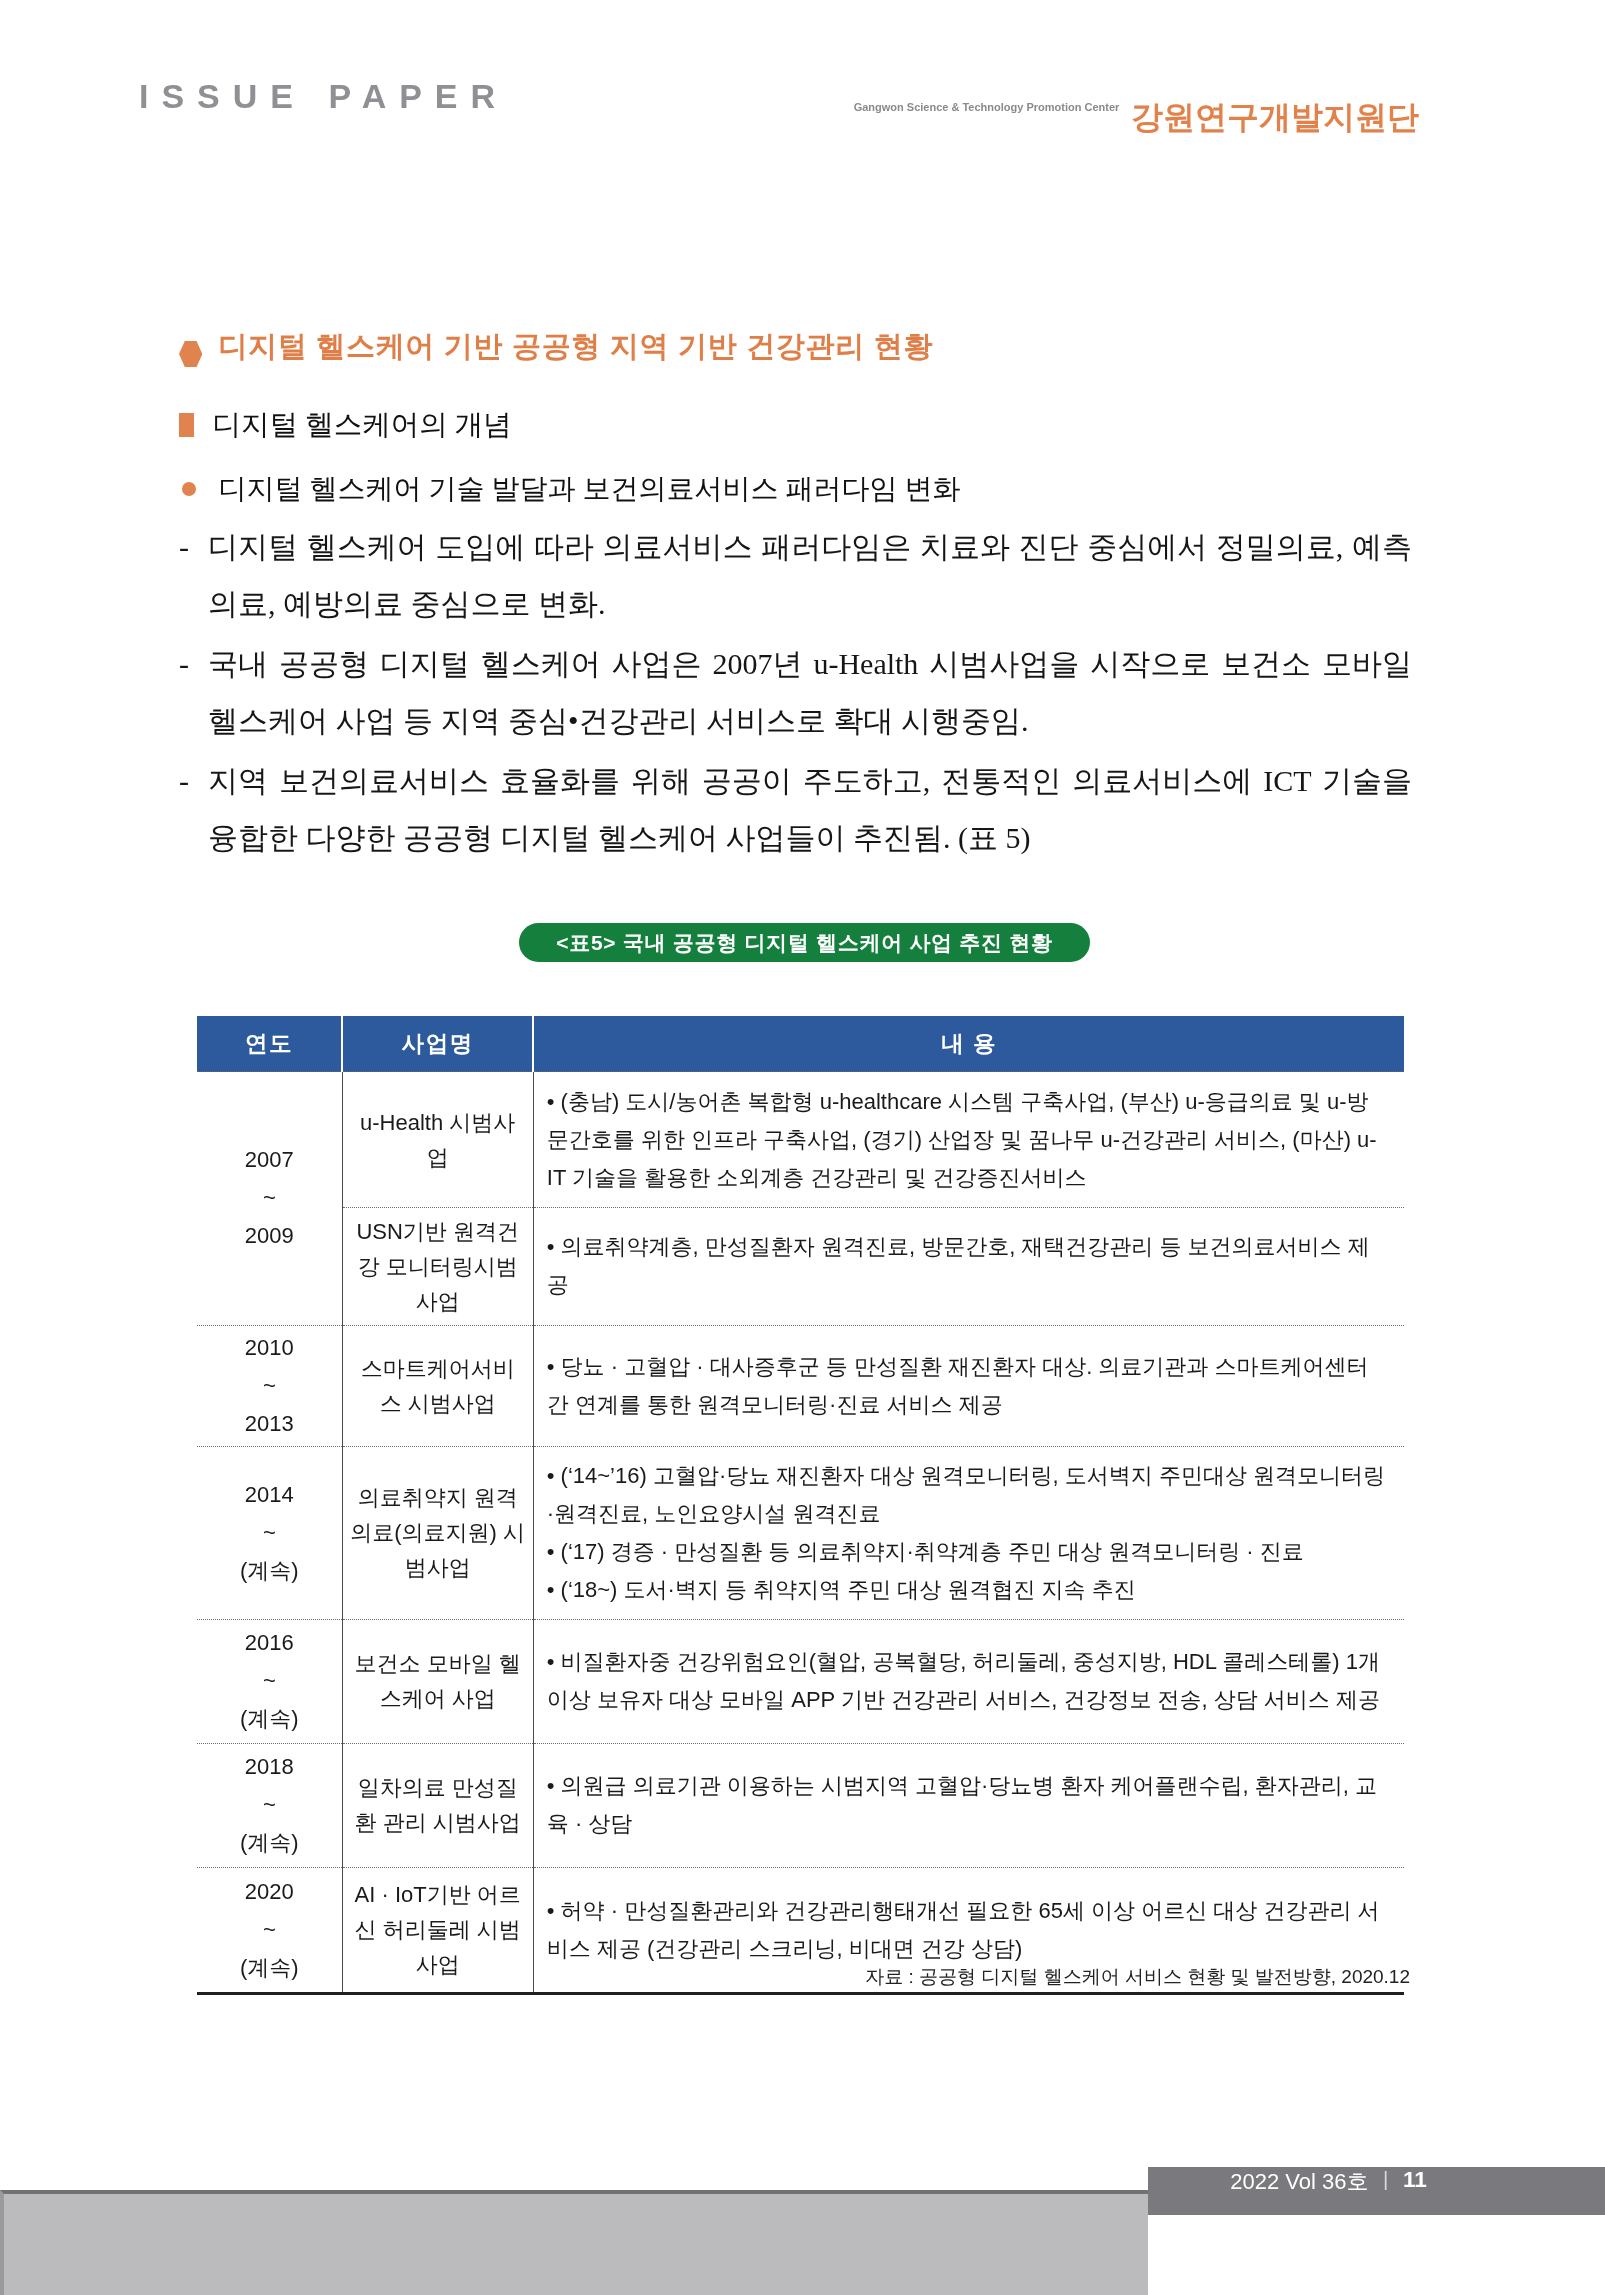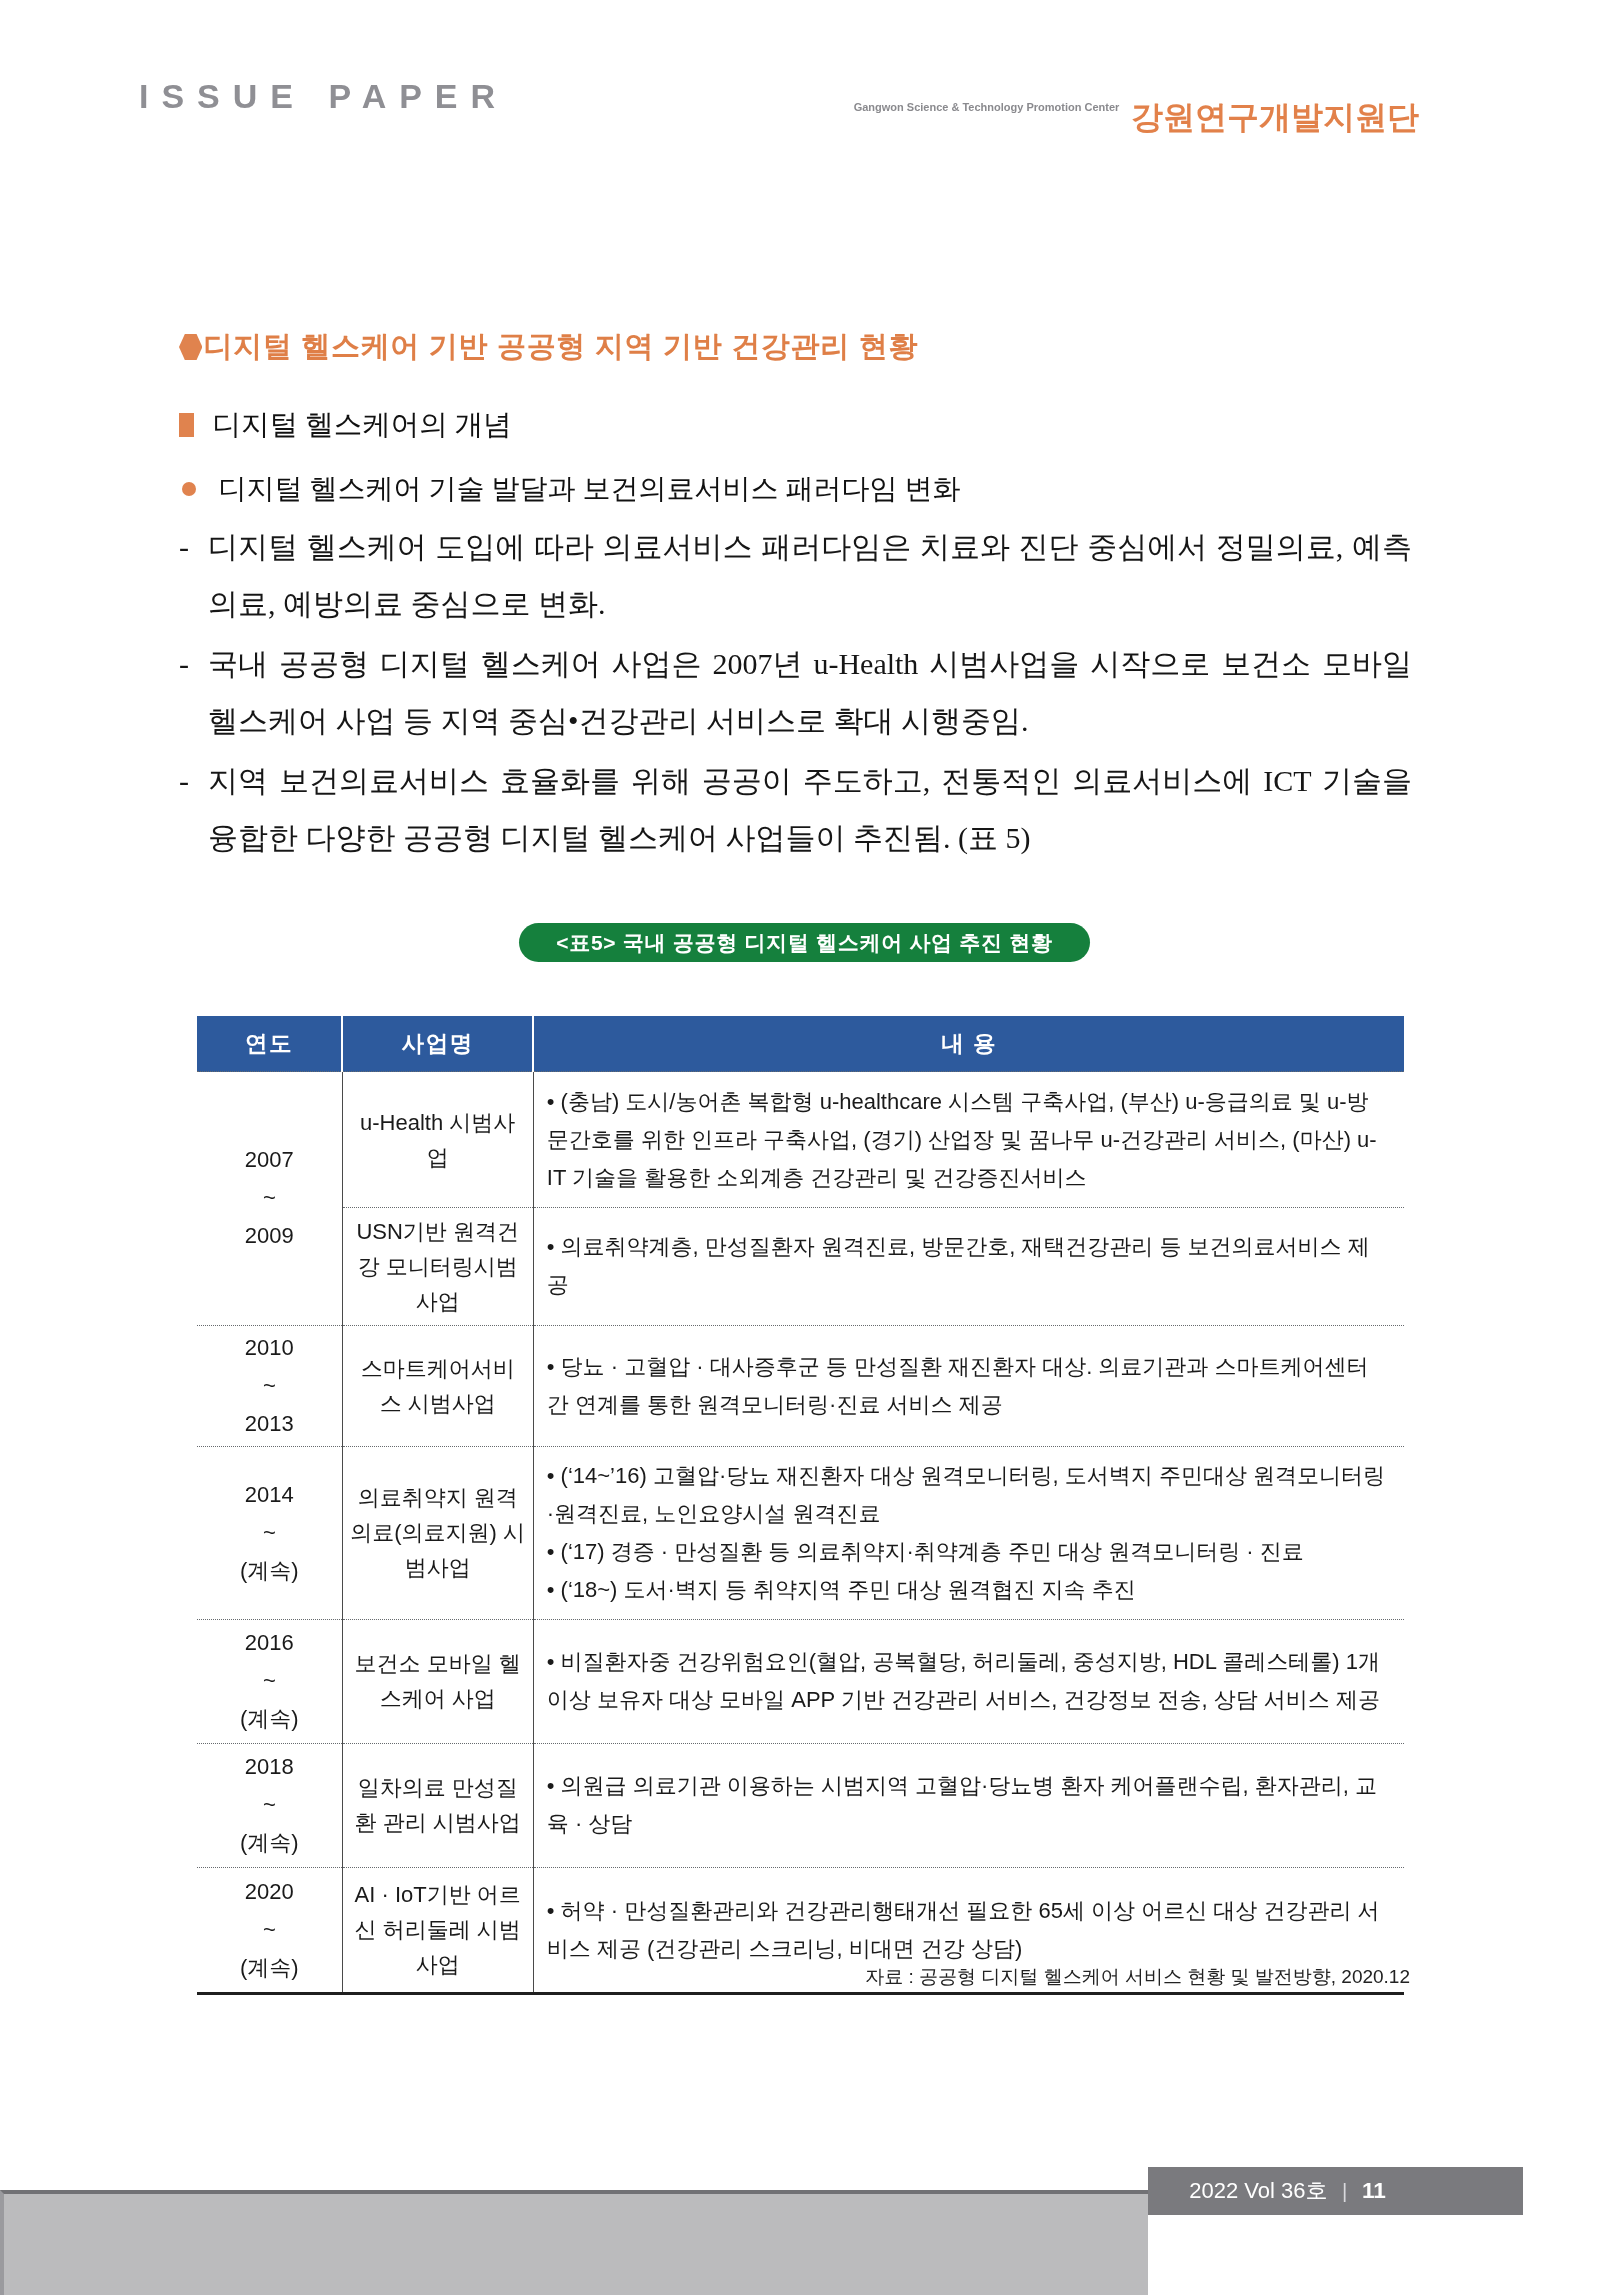--- a/index.html
+++ b/index.html
@@ -18,21 +18,21 @@
             border-top:2.2px solid #7b7b7f;box-sizing:border-box;}
   .tab-inset{position:absolute;left:210px;top:0;width:1194px;height:54px;background:#ffffff;
              display:flex;align-items:flex-end;}
   .tab{flex:1;height:34px;line-height:34px;text-align:center;font-size:20px;color:#c6c6ca;
        border-right:1.5px solid #737377;box-sizing:border-box;letter-spacing:1.5px;}
   .tab:last-child{border-right:none;}
   .tab.active{color:#2b55a4;font-weight:bold;}
 
   
   .content{position:absolute;left:179px;top:327px;width:1233px;}
-  .sec-title{display:flex;align-items:center;gap:1px;margin:0 0 39px 0;
+  .sec-title{display:flex;align-items:flex-end;gap:16px;margin:0 0 39px 0;
              font-size:29px;font-weight:bold;color:#df7f47;letter-spacing:0.7px;}
   .hex{width:23.4px;height:26px;background:#e0834e;flex:none;
        clip-path:polygon(25% 0,75% 0,100% 50%,75% 100%,25% 100%,0 50%);}
   .sq-item{display:flex;align-items:center;gap:19px;margin:0 0 26px 0;
            font-family:"Liberation Serif",serif;font-size:28.5px;color:#111;}
   .sq{width:14.6px;height:23.4px;background:#e0834e;flex:none;}
   .dot-item{display:flex;align-items:center;gap:22px;margin:0 0 10.2px 0;
             font-family:"Liberation Serif",serif;font-size:28px;color:#111;}
   .dot{width:14.6px;height:14.6px;border-radius:50%;background:#e0834e;flex:none;margin-left:2.9px;}
   .para{display:flex;margin:0 0 2.9px 0;font-family:"Liberation Serif",serif;
@@ -58,22 +58,22 @@
   .td-content{padding:10.2px 17.5px 10.2px 13px;line-height:38px;font-size:21px;text-align:left;}
   .bullet-line{margin:0;}
 
   
   .source{position:absolute;right:195px;top:1964px;font-size:19px;color:#222;}
 
   
   .footer-block{position:absolute;left:0;top:2190px;width:1148px;height:105px;
                 background:#bbbbbd;border-top:4.4px solid #717175;border-left:4.4px solid #9a9a9e;
                 box-sizing:border-box;}
-  .footer-page{position:absolute;left:1148px;top:2167px;width:375px;height:48px;background:#7a7a7e;
-               display:flex;align-items:center;justify-content:center;padding-right:96px;
+  .footer-page{position:absolute;left:1148px;top:2167px;width:457px;height:48px;background:#7a7a7e;
+               display:flex;justify-content:center;padding-right:96px;
                box-sizing:border-box;gap:14.6px;color:#ffffff;font-size:22px;}
   .footer-page .sep{color:#d9d9dd;font-size:20.5px;}
   .footer-page b{font-size:22.6px;}
 </style>
 </head>
 <body>
 
 <div class="page">
 
   <div class="logo">ISSUE PAPER</div>

